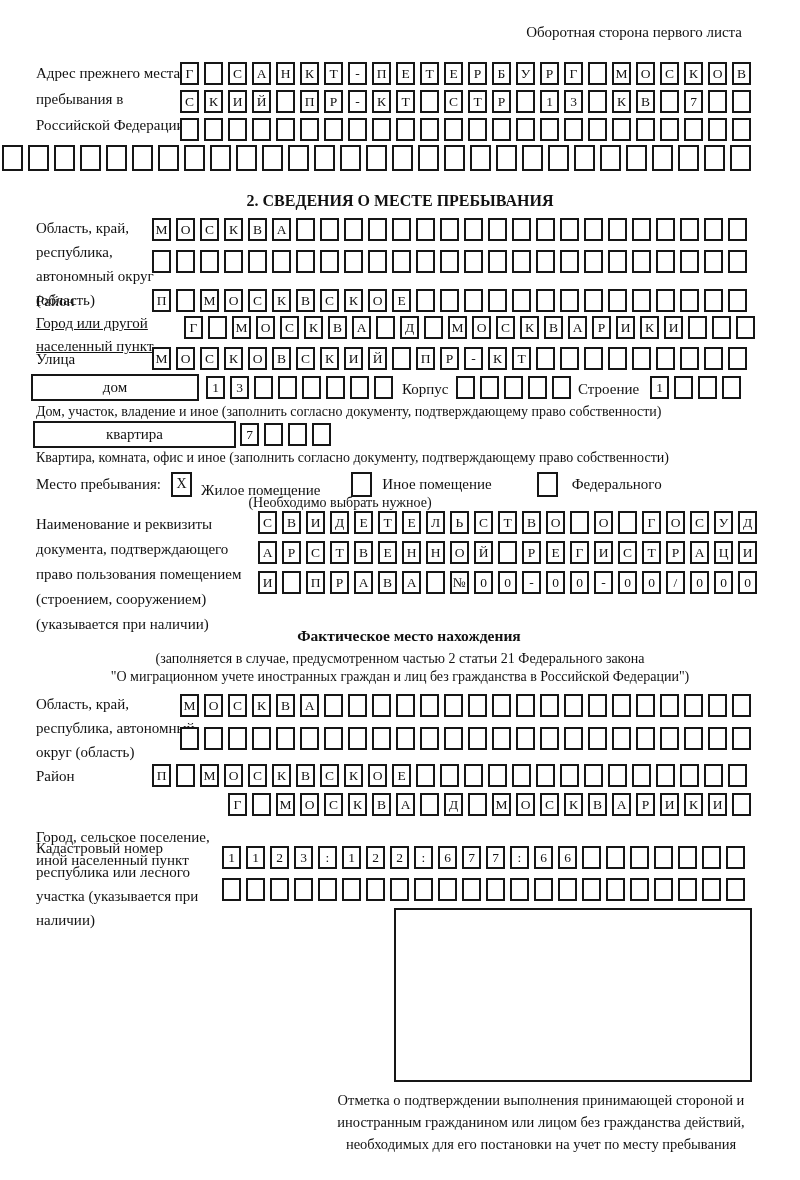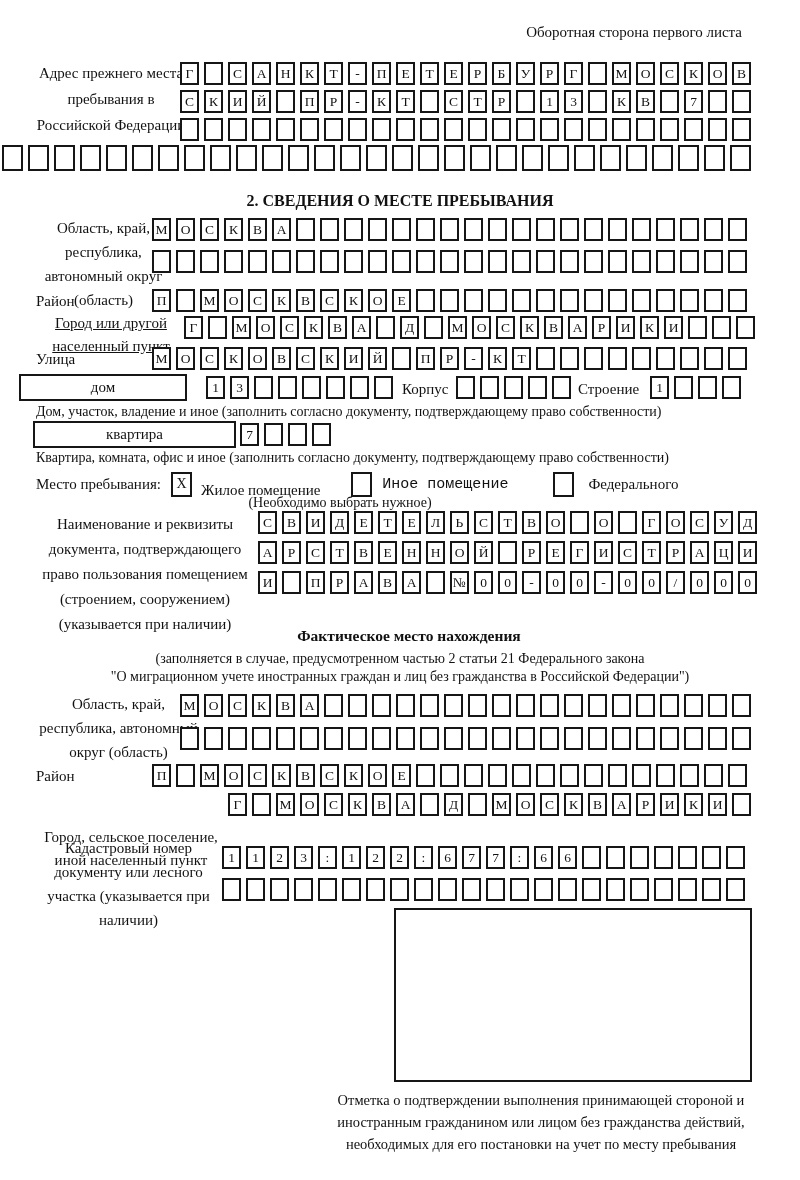--- a/index.html
+++ b/index.html
@@ -4,21 +4,21 @@
 <style>
   html,body{margin:0;padding:0;background:#fff;}
   .page{
     position:relative;
     width:800px;height:1180px;
     background:#ffffff;
     font-family:"Liberation Serif","DejaVu Serif",serif;
     color:#111;
     overflow:hidden;
   }
-  .abs{position:absolute;text-align:center;}
+  .abs{position:absolute;}
   .lbl{font-size:15px;line-height:24px;color:#111;}
   .caption{font-size:13.5px;color:#111;}
   .center{width:800px;left:0;text-align:center;}
   .title{font-weight:bold;font-size:16px;}
   .boxrow{position:absolute;display:flex;}
   .cbox{
     box-sizing:border-box;
     width:19px;height:23px;
     border:2px solid #161616;
     margin-right:5px;
@@ -297,21 +297,21 @@
       <span class="cbox"></span>
       <span class="cbox"></span>
       <span class="cbox"></span>
       <span class="cbox"></span>
       <span class="cbox"></span>
       <span class="cbox"></span>
       <span class="cbox"></span>
       <span class="cbox"></span>
     </div>
 
-  <div class="widebox" style="top:374px;left:19px;width:168px;">дом</div>
+  <div class="widebox" style="top:374px;left:31px;width:168px;">дом</div>
   <div class="boxrow" style="top:376px;left:206px;">
       <span class="cbox">1</span>
       <span class="cbox">3</span>
       <span class="cbox"></span>
       <span class="cbox"></span>
       <span class="cbox"></span>
       <span class="cbox"></span>
       <span class="cbox"></span>
       <span class="cbox"></span>
     </div>
@@ -339,21 +339,21 @@
       <span class="cbox"></span>
       <span class="cbox"></span>
     </div>
   <div class="abs caption" style="top:450px;left:36px;font-size:14px;">Квартира, комната, офис и иное (заполнить согласно документу, подтверждающему право собственности)</div>
 
   <div class="abs mesto-row" style="top:469px;left:36px;">
     <span class="olabel">Место пребывания:</span>
     <span class="chk" style="margin-left:10px;">X</span>
     <span class="olabel" style="margin-left:9px;margin-top:13px;">Жилое помещение</span>
     <span class="chk" style="margin-left:31px;"></span>
-    <span class="olabel" style="margin-left:10px;font-family:Liberation Mono, monospace;">Иное помещение</span>
+    <span class="olabel" style="margin-left:10px;">Иное помещение</span>
     <span class="chk" style="margin-left:45px;"></span>
     <span class="olabel" style="margin-left:14px;">Федерального</span>
   </div>
   <div class="abs caption" style="top:495px;left:200px;width:280px;text-align:center;font-size:14px;">(Необходимо выбрать нужное)</div>
 
   <div class="abs lbl" style="top:512px;left:36px;width:218px;line-height:25px;">Наименование и реквизиты документа, подтверждающего право пользования помещением (строением, сооружением) (указывается при наличии)</div>
   <div class="boxrow" style="top:511px;left:258px;">
       <span class="cbox">С</span>
       <span class="cbox">В</span>
       <span class="cbox">И</span>
@@ -529,21 +529,21 @@
       <span class="cbox">К</span>
       <span class="cbox">В</span>
       <span class="cbox">А</span>
       <span class="cbox">Р</span>
       <span class="cbox">И</span>
       <span class="cbox">К</span>
       <span class="cbox">И</span>
       <span class="cbox"></span>
     </div>
 
-  <div class="abs lbl" style="top:836px;left:36px;width:185px;">Кадастровый номер документу или лесного участка (указывается при наличии)</div>
+  <div class="abs lbl" style="top:836px;left:36px;width:185px;">Кадастровый номер республика или лесного участка (указывается при наличии)</div>
   <div class="boxrow" style="top:846px;left:222px;">
       <span class="cbox">1</span>
       <span class="cbox">1</span>
       <span class="cbox">2</span>
       <span class="cbox">3</span>
       <span class="cbox">:</span>
       <span class="cbox">1</span>
       <span class="cbox">2</span>
       <span class="cbox">2</span>
       <span class="cbox">:</span>

